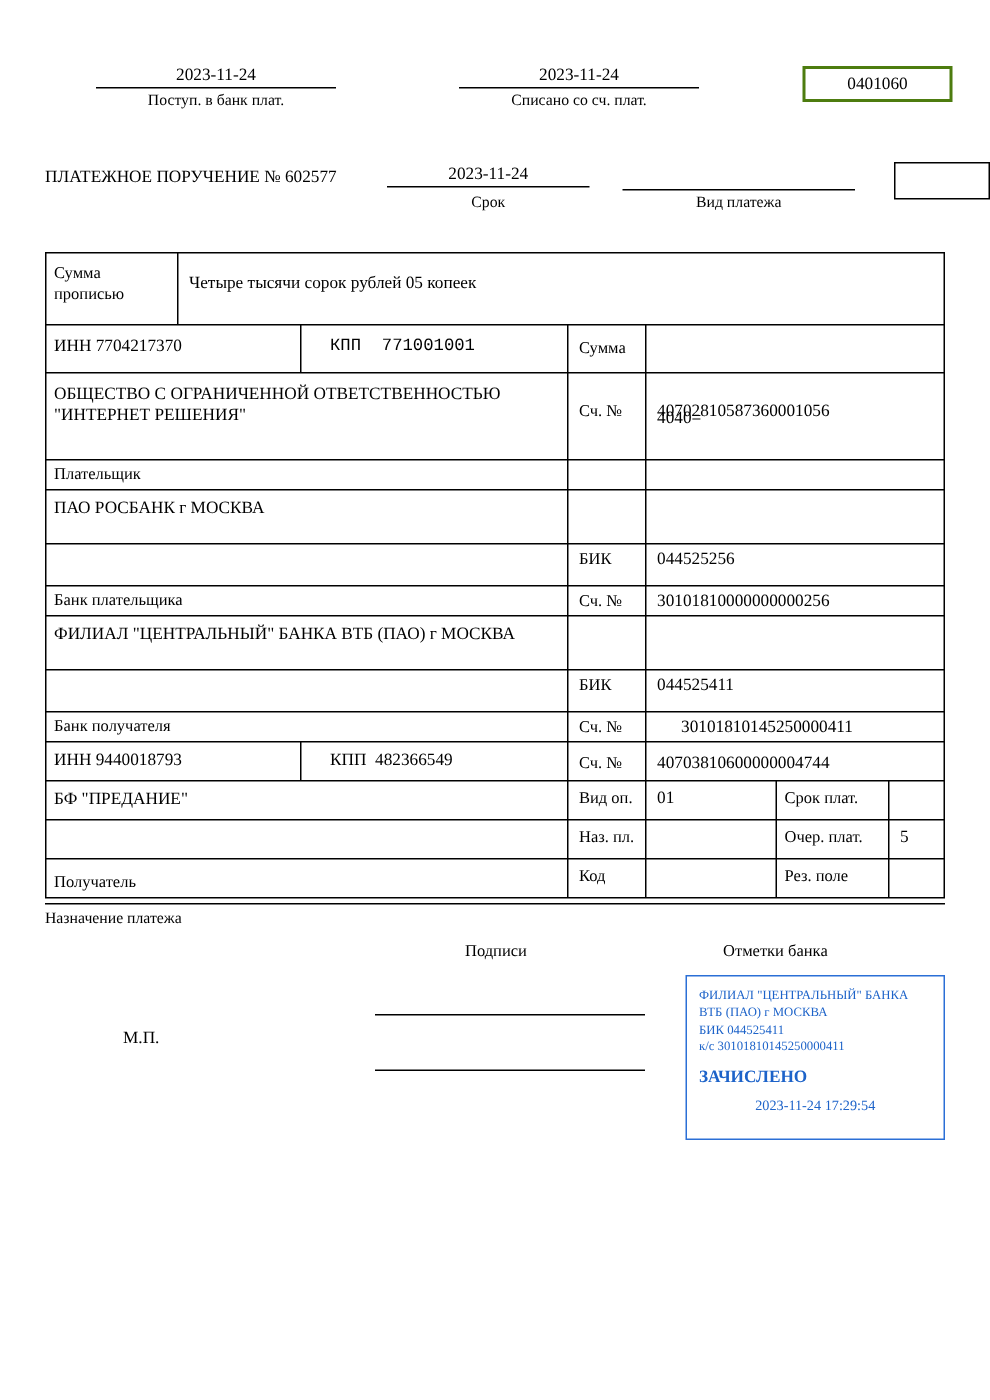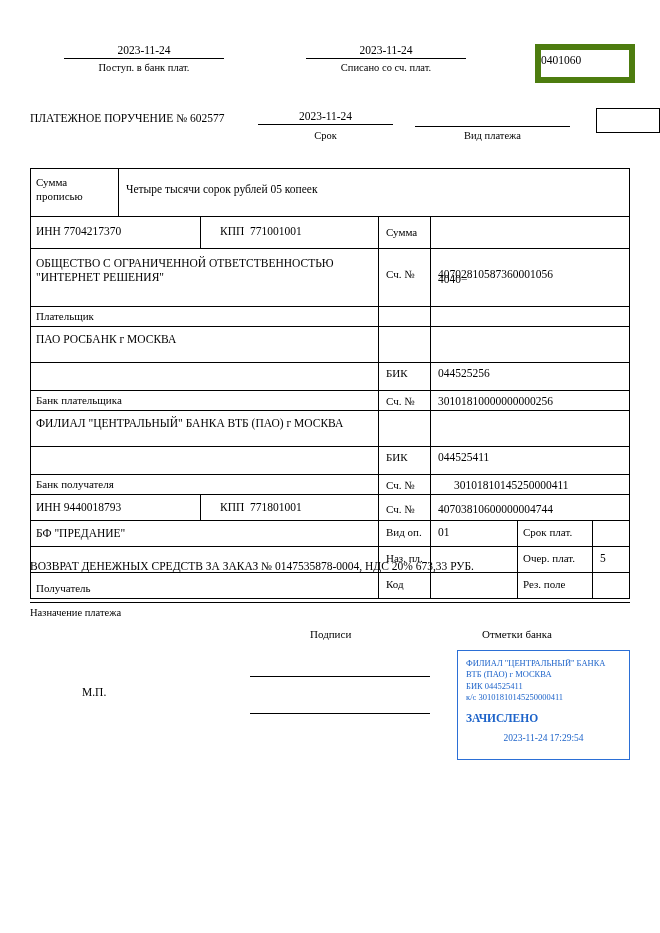--- a/index.html
+++ b/index.html
@@ -39,22 +39,23 @@
   .dt-label {
     display: block;
     margin-top: 3px;
     font-size: 10.5px;
   }
   .dt-1 { left: 34px; top: 0; width: 160px; }
   .dt-2 { left: 276px; top: 0; width: 160px; }
   .code-box {
     position: absolute;
     left: 505px; top: 0px;
-    width: 100px; height: 39px;
-    border: 6px solid #4d7c0f;
+    width: 100px; height: 24px;
+    border: 2px solid #4d7c0f;
+    text-align: center;
     font-size: 11.5px;
     line-height: 20px;
   }
   
   .title-row {
     position: absolute;
     left: 30px; top: 110px;
     width: 600px; height: 36px;
     font-size: 11.5px;
   }
@@ -263,21 +264,21 @@
     <div class="line vl" style="left:562px; top:352px; height:78px;"></div>
 
     <div class="cell lbl" style="left:6px; top:8px;">Сумма</div>
     <div class="cell lbl" style="left:6px; top:22px;">прописью</div>
     <div class="cell" style="left:96px; top:14px; width:495px;">Четыре тысячи сорок рублей 05 копеек</div>
 
     <div class="cell" style="left:6px; top:56px;">
       <span>ИНН</span>
       <span>7704217370</span>
     </div>
-    <div class="cell" style="left:190px; top:56px;">
+    <div class="cell" style="left:190px; top:56px;font-family:Liberation Mono, monospace;">
       <span>КПП</span>
       &nbsp;<span>771001001</span>
     </div>
     <div class="cell lbl" style="left:356px; top:58px;">Сумма</div>
     <div class="cell" style="left:408px; top:56px;margin-top:48px;">4040=</div>
 
     <div class="cell" style="left:6px; top:88px; width:336px;">ОБЩЕСТВО С ОГРАНИЧЕННОЙ ОТВЕТСТВЕННОСТЬЮ "ИНТЕРНЕТ РЕШЕНИЯ"</div>
     <div class="cell lbl" style="left:356px; top:100px;">Сч. №</div>
     <div class="cell" style="left:408px; top:99px;">40702810587360001056</div>
     <div class="cell lbl" style="left:6px; top:142px;">Плательщик</div>
@@ -295,21 +296,21 @@
     <div class="cell lbl" style="left:356px; top:311px;">Сч. №</div>
     <div class="cell" style="left:408px; top:310px;margin-left:16px;">30101810145250000411</div>
     <div class="cell lbl" style="left:6px; top:310px;">Банк получателя</div>
 
     <div class="cell" style="left:6px; top:332px;">
       <span>ИНН</span>
       <span>9440018793</span>
     </div>
     <div class="cell" style="left:190px; top:332px;">
       <span>КПП</span>
-      &nbsp;<span>771801001</span>
+      &nbsp;<span>482366549</span>
     </div>
     <div class="cell lbl" style="left:356px; top:335px;">Сч. №</div>
     <div class="cell" style="left:408px; top:334px;">40703810600000004744</div>
     <div class="cell" style="left:6px; top:358px; width:336px;">БФ "ПРЕДАНИЕ"</div>
     <div class="cell lbl" style="left:6px; top:414px;">Получатель</div>
 
     <div class="cell lbl" style="left:356px; top:358px;">Вид оп.</div>
     <div class="cell" style="left:408px; top:357px;">01</div>
     <div class="cell lbl" style="left:493px; top:358px;">Срок плат.</div>
     <div class="cell" style="left:570px; top:357px;"></div>
@@ -318,21 +319,20 @@
     <div class="cell" style="left:408px; top:383px;"></div>
     <div class="cell lbl" style="left:493px; top:384px;">Очер. плат.</div>
     <div class="cell" style="left:570px; top:383px;">5</div>
 
     <div class="cell lbl" style="left:356px; top:410px;">Код</div>
     <div class="cell" style="left:408px; top:409px;"></div>
     <div class="cell lbl" style="left:493px; top:410px;">Рез. поле</div>
     <div class="cell" style="left:570px; top:409px;"></div>
   </div>
 
-  <div class="purpose">ВОЗВРАТ ДЕНЕЖНЫХ СРЕДСТВ ЗА ЗАКАЗ № 0147535878-0004, НДС 20% 673,33 РУБ.</div>
   <div class="purpose-line"></div>
   <div class="purpose-label lbl">Назначение платежа</div>
 
   <div class="sig-podpisi">Подписи</div>
   <div class="sig-otmetki">Отметки банка</div>
   <div class="sig-line-1"></div>
   <div class="sig-line-2"></div>
   <div class="mp">М.П.</div>
 
   <div class="stamp">

